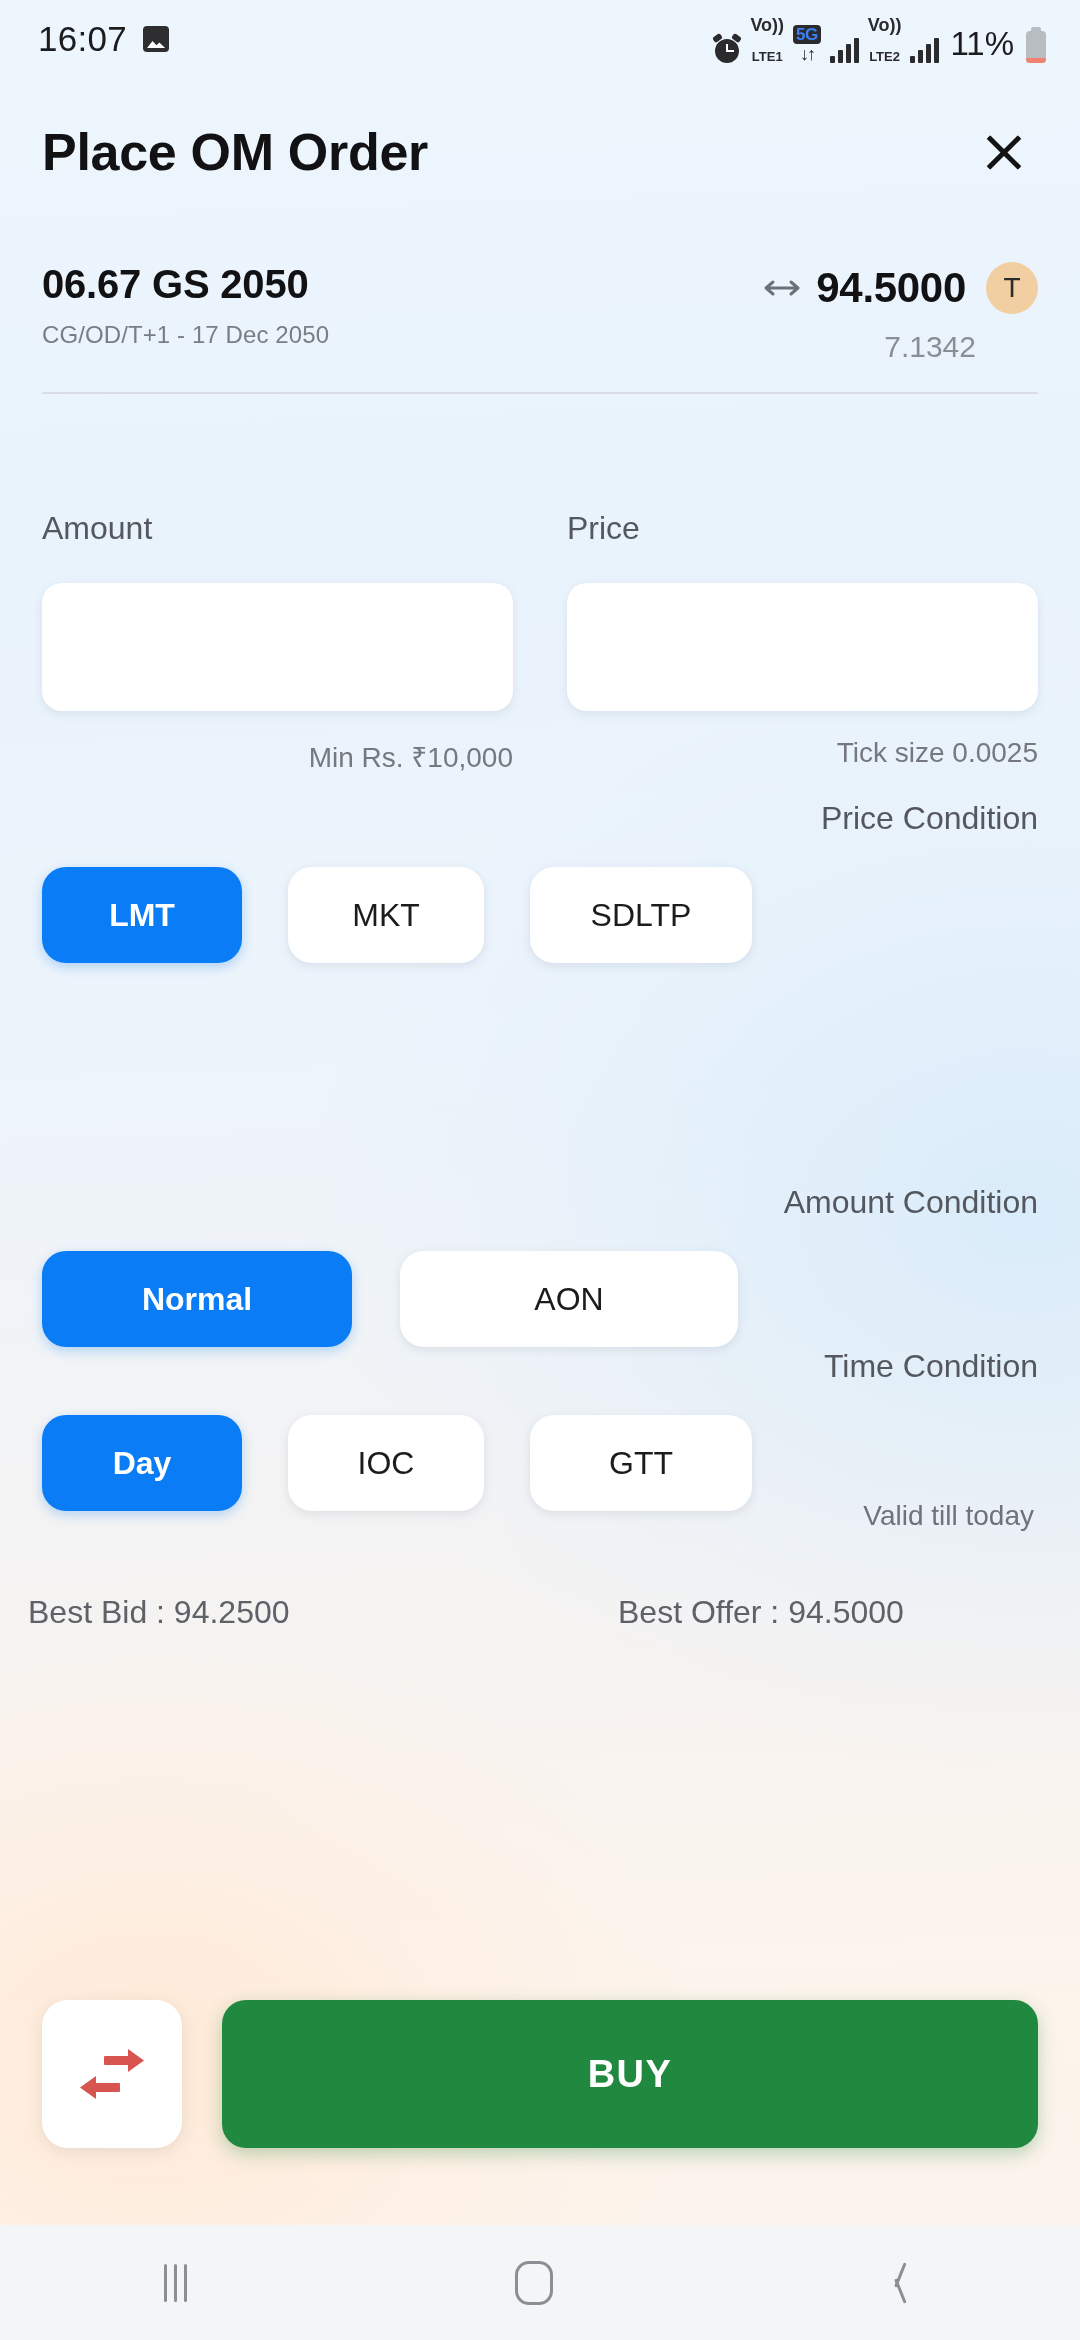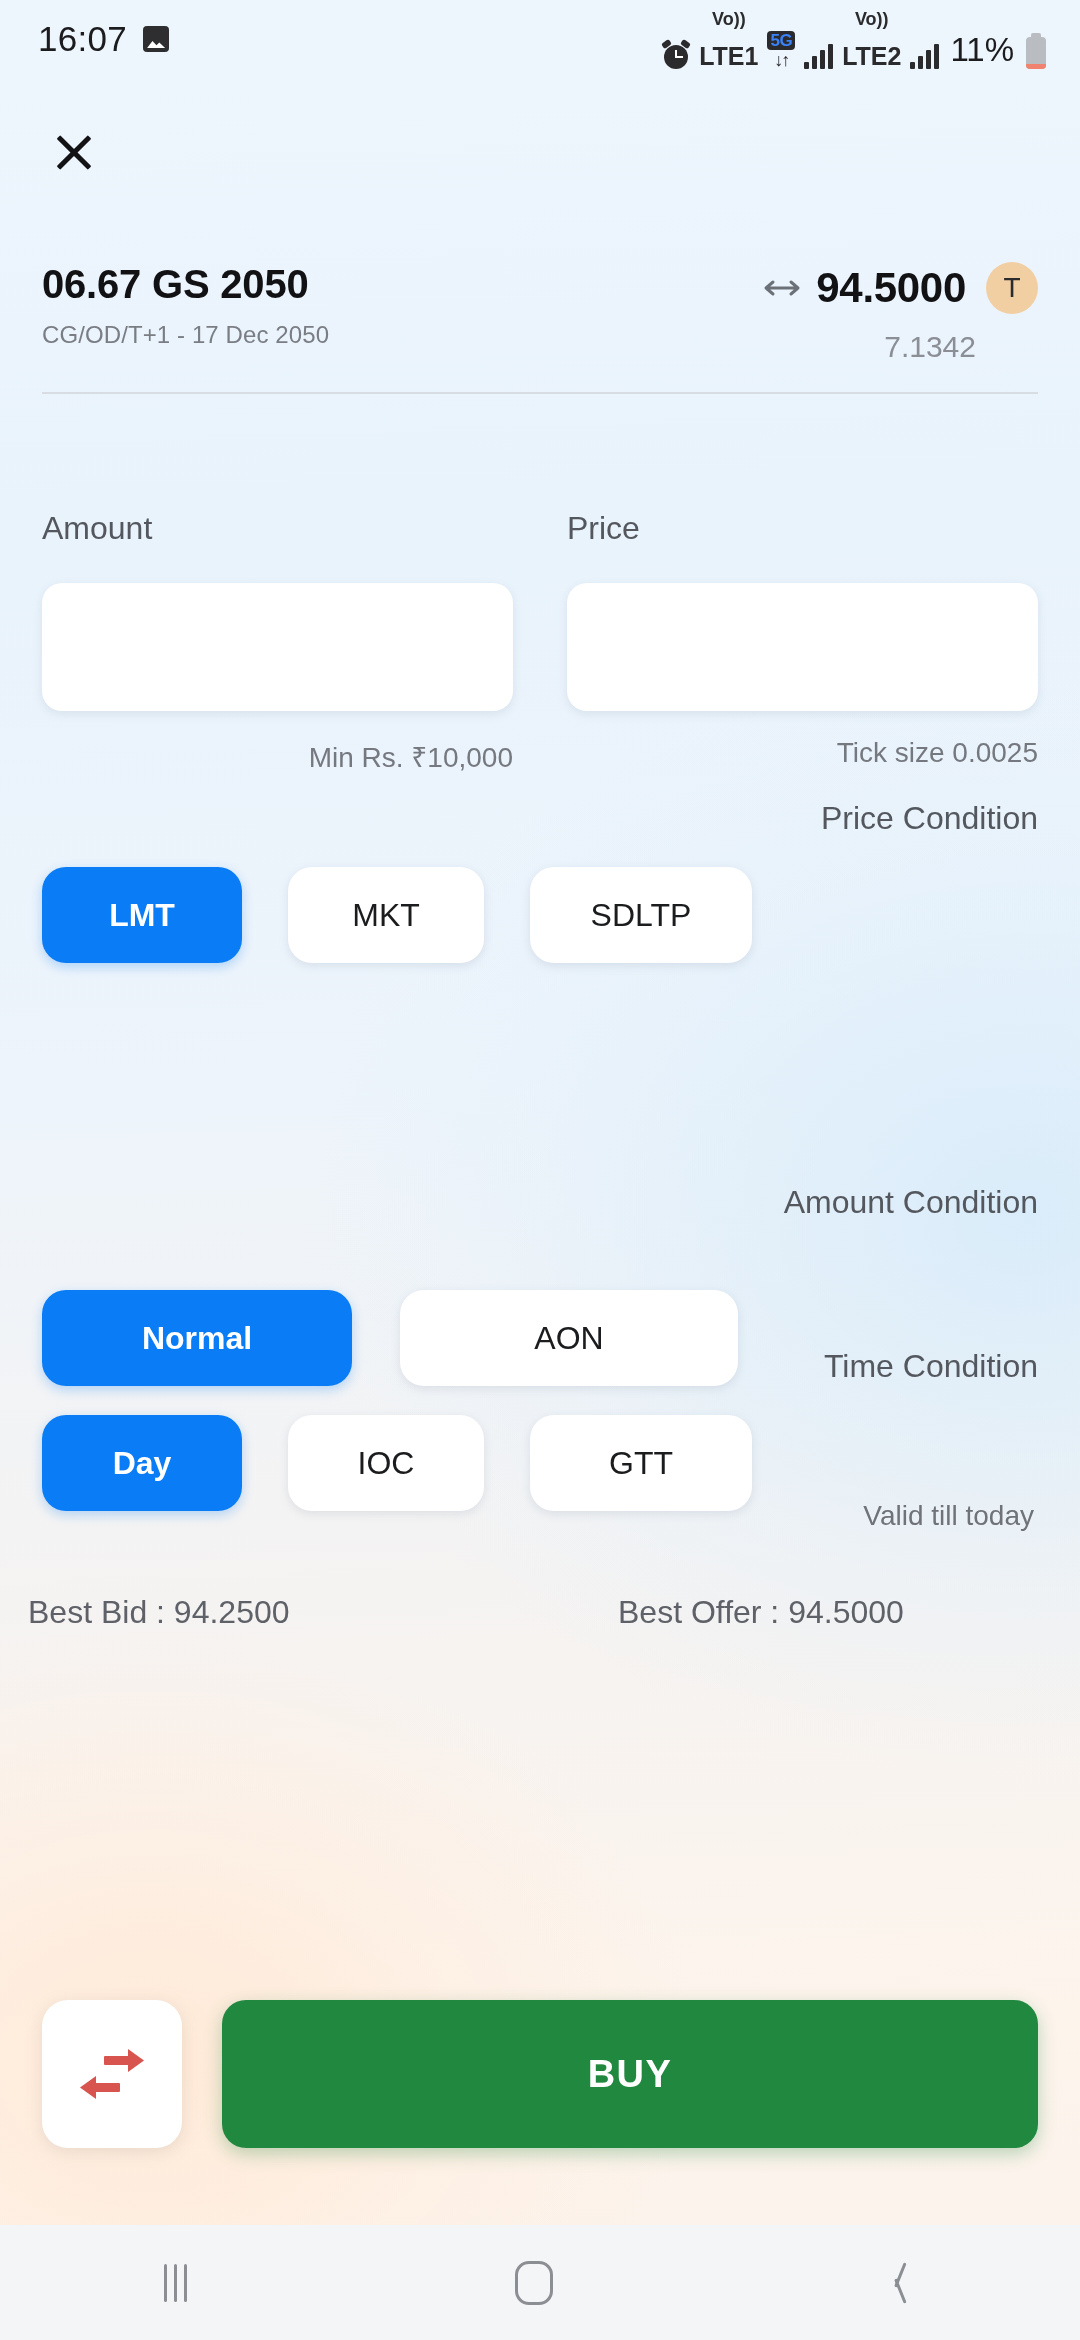--- a/index.html
+++ b/index.html
@@ -41,21 +41,21 @@
     border-radius: 50%; background: #2b2b2d; }
   .ico-alarm .bell::after { content:""; position:absolute; left:11px; top:5px; width:2px; height:8px;
     background:#fff; transform-origin: bottom; }
   .ico-alarm .bell::before { content:""; position:absolute; left:12px; top:11px; width:7px; height:2px; background:#fff; }
   .ico-alarm .ear-l, .ico-alarm .ear-r { position:absolute; top:0; width:9px; height:6px; background:#2b2b2d;
      border-radius: 2px; }
   .ico-alarm .ear-l { left: 0; transform: rotate(-35deg); }
   .ico-alarm .ear-r { right: 0; transform: rotate(35deg); }
   .volte { display: flex; flex-direction: column; align-items: center; line-height: 1; color: #2b2b2d; }
   .volte .v1 { font-size: 18px; font-weight: 600; }
-  .volte .v2 { font-size: 25px; font-weight: 700; margin-top: 16px; }
+  .volte .v2 { font-size: 13px; font-weight: 700; margin-top: 16px; }
   .fiveg { display: flex; flex-direction: column; align-items: center; line-height: 1; }
   .fiveg .tag { background: #2b2b2d; color: #3b82f6; font-size: 17px; font-weight: 700;
      padding: 1px 3px; border-radius: 4px; letter-spacing: -0.5px; }
   .fiveg .arrows { font-size: 18px; color: #2b2b2d; margin-top: 1px; letter-spacing: -2px; }
   .bars { display: flex; align-items: flex-end; gap: 3px; height: 26px; }
   .bars i { display:block; width: 5px; background: #2b2b2d; border-radius: 1px; }
   .bars i:nth-child(1){ height: 7px; }
   .bars i:nth-child(2){ height: 13px; }
   .bars i:nth-child(3){ height: 19px; }
   .bars i:nth-child(4){ height: 25px; }
@@ -127,21 +127,21 @@
   .opts { display: flex; gap: 22px; }
   .opt {
     height: 96px; border-radius: 24px; display: flex; align-items: center; justify-content: center;
     font-size: 32px; background: #ffffff; color: #1b1c1e;
     box-shadow: 0 3px 10px rgba(120,135,155,0.18);
     border: none; font-family: "Liberation Sans", sans-serif;
   }
   .opts-3 .opt { width: 200px; }
   .opts-3 .opt:nth-child(2) { width: 196px; margin-left: 24px; }
   .opts-3 .opt:nth-child(3) { width: 222px; margin-left: 24px; }
-  .opts-2 .opt { width: 310px; margin-top: 39px; }
+  .opts-2 .opt { width: 310px; }
   .opts-2 .opt:nth-child(2) { width: 338px; margin-left: 26px; }
   .opt.sel { background: #0a7cf5; color: #ffffff; font-weight: 600;
     box-shadow: 0 4px 12px rgba(10,124,245,0.28); }
 
   #price-cond { top: 800px; }
   #amount-cond { top: 1184px; }
   #time-cond { top: 1348px; }
 
   .valid-note { position: absolute; top: 1500px; right: 46px;
     font-size: 28px; color: #6f7278; }
@@ -219,20 +219,21 @@
           <i></i>
           <i></i>
           <i></i>
         </div>
       <div class="sb-batt-pct">11%</div>
       <div class="battery"></div>
     </div>
   </div>
 
   <div class="header">
+    <div class="header-title">Place OM Order</div>
     <div class="close-btn">
         <span></span>
       </div>
   </div>
 
   <div class="sec-row">
     <div>
       <div class="sec-name">06.67 GS 2050</div>
       <div class="sec-sub">CG/OD/T+1 - 17 Dec 2050</div>
     </div>

